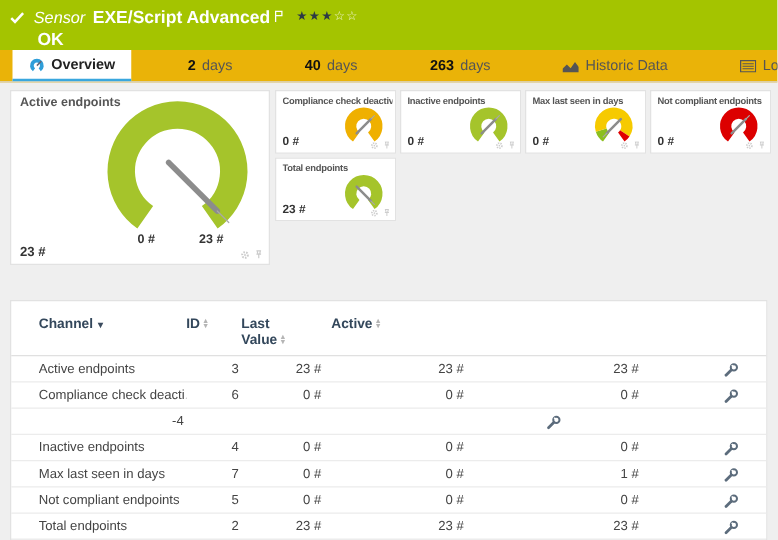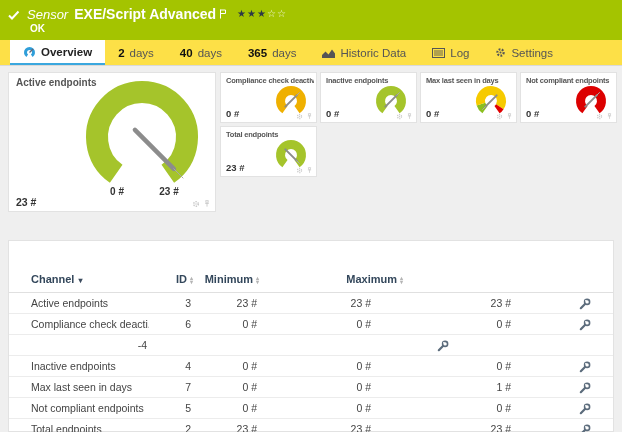--- a/index.html
+++ b/index.html
@@ -11,25 +11,25 @@
   
   .topbar{position:absolute;top:0;left:0;right:0;height:40px;background:#a4c400;color:#fff;}
   .topbar .check{position:absolute;left:8px;top:7px;}
   .title-line{position:absolute;left:27px;top:5px;white-space:nowrap;}
   .kind{font-style:italic;font-size:13px;margin-right:6px;}
   .sensor-title{font-weight:bold;font-size:14px;}
   .flag{margin-left:3px;vertical-align:top;display:inline-block;}
   .stars{margin-left:10px;font-size:10px;letter-spacing:1px;vertical-align:2px;}
   .stars .filled{color:#2d3a45;}
   .stars .empty{color:#f0f6d2;}
-  .status-ok{position:absolute;left:30px;top:23px;font-size:10px;font-weight:bold;}
+  .status-ok{position:absolute;left:30px;top:23px;font-size:14px;font-weight:bold;}
 
   
-  .tabbar{position:absolute;top:40px;left:0;right:0;height:26px;background:#fde047;
-    border-bottom:1px solid #d9d9d9;display:flex;align-items:stretch;padding-left:10px;box-sizing:border-box;}
+  .tabbar{position:absolute;top:40px;left:0;right:0;height:26px;background:#eab308;
+    border-bottom:1px solid #d9d9d9;display:flex;align-items:stretch;padding-left:10px;box-sizing:border-box;gap:32px;}
   .tab{display:flex;align-items:center;gap:5px;padding:0 13px;font-size:11.5px;color:#555;cursor:pointer;white-space:nowrap;}
   .tab.active{background:#fff;border-bottom:2px solid #3aa7de;color:#222;font-weight:bold;}
   .tab .num{font-weight:bold;color:#111;}
   .tab svg{display:block;}
 
   
   .panel{position:absolute;background:#fff;border:1px solid #e2e2e2;box-sizing:border-box;}
   #main-gauge-panel{left:8px;top:72px;width:208px;height:140px;}
   #main-gauge-svg{position:absolute;left:58px;top:6px;overflow:visible;}
   .gauge-title{position:absolute;left:7px;top:4px;font-size:10px;font-weight:bold;color:#555;white-space:nowrap;}
@@ -40,28 +40,28 @@
   .panel-icons{position:absolute;right:4px;bottom:3px;display:flex;gap:3px;align-items:center;opacity:.75;}
   .small-panel{width:97px;height:51px;}
   .small-panel .gauge-title{left:5px;top:3px;font-size:7.5px;letter-spacing:-0.2px;right:2px;overflow:hidden;}
   .small-panel .gauge-value{left:5px;bottom:3px;font-size:9.5px;}
   .small-panel svg.gauge{position:absolute;right:7px;top:11px;overflow:visible;}
   .small-panel .panel-icons{right:3px;bottom:2px;}
 
   
   #table-panel{left:8px;top:240px;width:606px;bottom:0;background:#fff;border:1px solid #e2e2e2;}
   .thead,.trow{display:grid;grid-template-columns:118px 44px 72px 144px 142px 1fr;padding-left:22px;box-sizing:border-box;align-items:start;}
-  .thead{padding-top:12px;padding-bottom:5px;color:#33475b;font-size:11px;font-weight:bold;border-bottom:1px solid #e0e0e0;line-height:13px;margin-top:20px;}
+  .thead{padding-top:12px;padding-bottom:5px;color:#33475b;font-size:11px;font-weight:bold;border-bottom:1px solid #e0e0e0;line-height:13px;}
   .trow{height:21px;line-height:21px;font-size:10.5px;color:#444;border-bottom:1px solid #ececec;}
   .c-channel{text-align:left;white-space:nowrap;overflow:hidden;}
   .c-id{text-align:right;padding-right:2px;}
   .c-last{text-align:right;padding-right:8px;}
   .c-min{text-align:right;padding-right:38px;}
   .c-max{text-align:right;padding-right:40px;}
-  .h-id,.h-last,.h-min,.h-max{text-align:right;}
+  .h-id,.h-last,.h-min,.h-max{text-align:left;}
   .h-min,.h-max{padding-right:6px;}
   .c-icon{display:flex;align-items:center;justify-content:flex-start;padding-left:28px;height:21px;}
   .sort{display:inline-flex;flex-direction:column;vertical-align:middle;margin-left:3px;line-height:4.5px;font-size:6px;color:#b5b5b5;}
   .sort-active{color:#3b4b5e;font-size:8px;margin-left:4px;}
   .hdr-cell{cursor:pointer;}
 </style>
 </head>
 <body>
 
 <div class="topbar">
@@ -88,21 +88,21 @@
     </div>
     <div class="tab">
       <span class="num">2</span>
       <span>days</span>
     </div>
     <div class="tab">
       <span class="num">40</span>
       <span>days</span>
     </div>
     <div class="tab">
-      <span class="num">365</span>
+      <span class="num">263</span>
       <span>days</span>
     </div>
     <div class="tab">
       <svg width="13" height="10" viewBox="0 0 13 10">
         <polygon points="0,10 0,7 3.5,3.5 6.5,6.5 10,1.5 13,5.5 13,10" fill="#555"></polygon>
       </svg>
       <span>Historic Data</span>
     </div>
     <div class="tab">
       <svg width="13" height="10" viewBox="0 0 13 10">
@@ -241,28 +241,29 @@
   <div class="thead">
     <span class="hdr-cell h-channel">
       <span>Channel</span><span class="sort-active">▾</span>
     </span>
     <span class="hdr-cell h-id">
       <span>ID</span><span class="sort">
           <span>▴</span>
           <span>▾</span>
         </span>
     </span>
-    <span class="hdr-cell h-min">
-      <span>Minimum</span><span class="sort">
+    <span class="hdr-cell h-last">
+      <span>Last</span><br>
+      <span>Value</span><span class="sort">
           <span>▴</span>
           <span>▾</span>
         </span>
     </span>
-    <span class="hdr-cell h-max">
-      <span>Maximum</span><span class="sort">
+    <span class="hdr-cell h-min">
+      <span>Active</span><span class="sort">
           <span>▴</span>
           <span>▾</span>
         </span>
     </span>
     <span></span>
   </div>
   <div id="table-body">
       <div class="trow">
         <span class="c-channel">Active endpoints</span>
         <span class="c-id">3</span>

